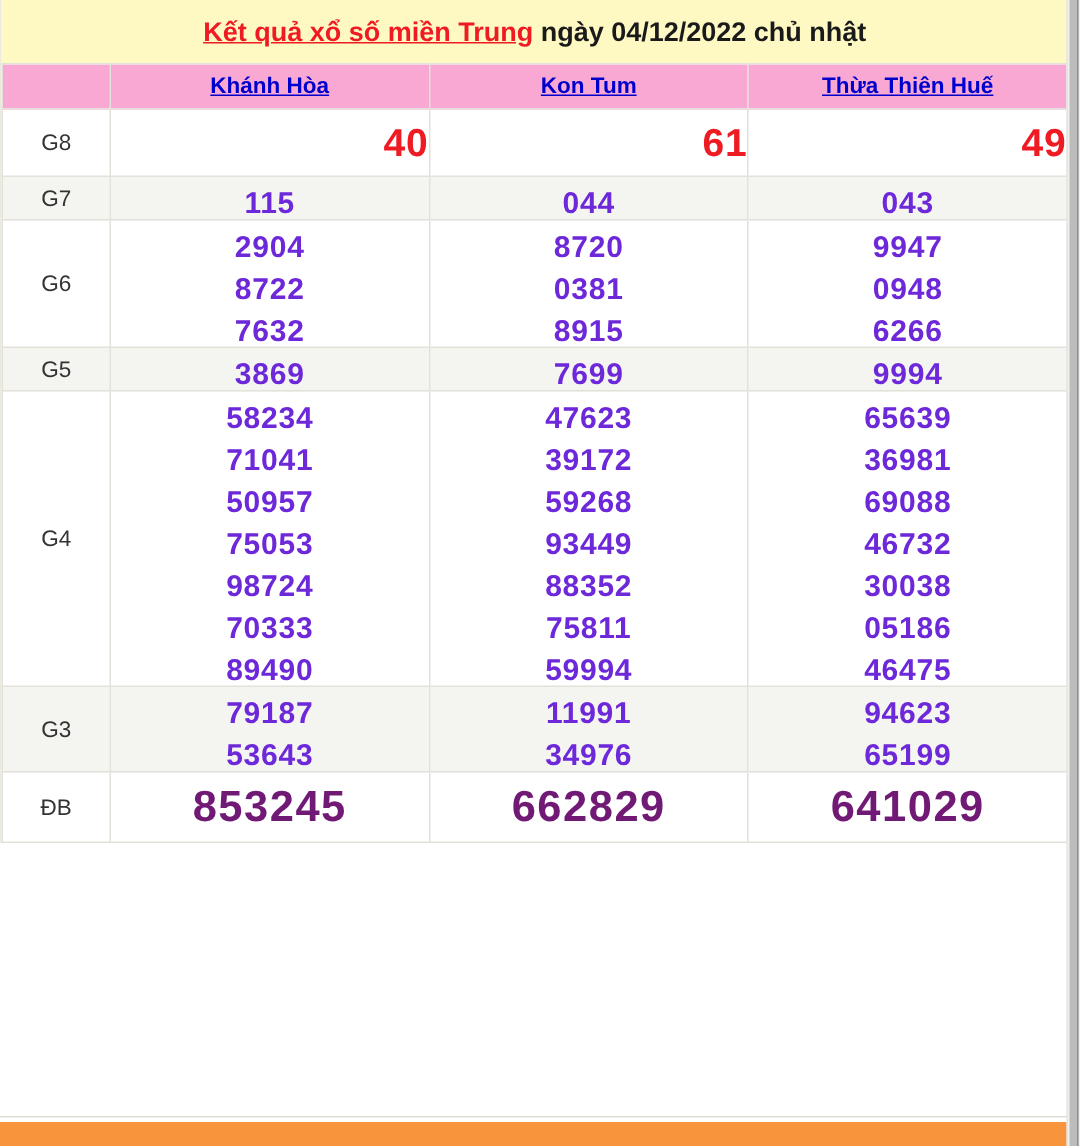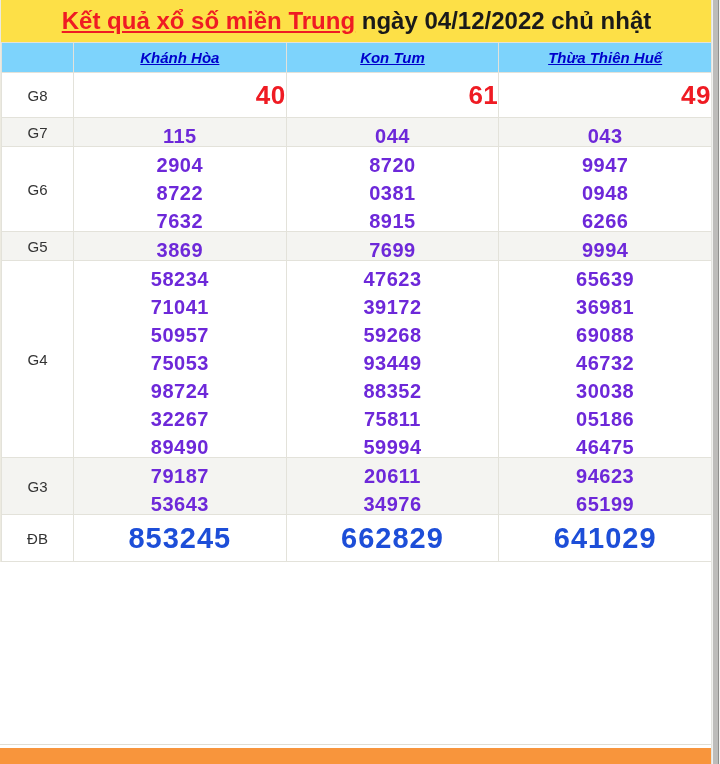--- a/index.html
+++ b/index.html
@@ -13,63 +13,63 @@
 
   .content {
     position: absolute; left: 0; top: 0; width: 712px;
     border-left: 1px solid #eceae0;
     box-sizing: border-box;
   }
 
   
   .title-bar {
     height: 42px; line-height: 42px;
-    background: #fde047;
+    background: #fef9c3;
     text-align: center;
-    font-size: 24px; font-weight: bold; color: #1a1a1a;
+    font-size: 18px; font-weight: bold; color: #1a1a1a;
     white-space: nowrap;
   }
   .title-bar a.title-link {
     color: #ef1b23; text-decoration: underline; cursor: pointer;
   }
 
   
   table.results {
     width: 100%;
     border-collapse: collapse;
     table-layout: fixed;
   }
   table.results th, table.results td {
     border: 1px solid #e3e2da;
     padding: 0;
     text-align: center;
     vertical-align: middle;
   }
   table.results col.c-label { width: 72px; }
 
-  thead tr { background: #7dd3fc; height: 30px; font-style: italic; }
+  thead tr { background: #f9a8d4; height: 30px; }
   thead th a.col-link {
     color: #0000cc; font-weight: bold; font-size: 15px;
     text-decoration: underline; cursor: pointer;
   }
 
   tr.stripe { background: #f4f4f1; }
 
   td.label-cell {
     font-size: 15px; font-weight: normal; color: #333333;
   }
 
   .num {
     display: block;
     height: 28px; line-height: 36px;
     font-size: 20px; font-weight: bold; color: #6d28d9;
     letter-spacing: 0.5px;
   }
   tr.r-g8 .num { height: 44px; line-height: 44px; font-size: 26px; color: #ef1b23; text-align: right; }
-  tr.r-db .num { height: 46px; line-height: 46px; font-size: 29px; color: #1d4ed8; letter-spacing: 1px; }
+  tr.r-db .num { height: 46px; line-height: 46px; font-size: 29px; color: #701a75; letter-spacing: 1px; }
 
   
   .bottom-spacer {
     position: absolute; left: 0; bottom: 16px; width: 712px; height: 3px;
     border-top: 1px solid #e0ded4; background: #ffffff;
   }
   .bottom-bar {
     position: absolute; left: 0; bottom: 0; width: 712px; height: 16px;
     background: #f8953c;
   }
@@ -168,21 +168,21 @@
             </td>
           </tr>
           <tr>
             <td class="label-cell">G4</td>
             <td>
               <span class="num">58234</span>
               <span class="num">71041</span>
               <span class="num">50957</span>
               <span class="num">75053</span>
               <span class="num">98724</span>
-              <span class="num">32267</span>
+              <span class="num">70333</span>
               <span class="num">89490</span>
             </td>
             <td>
               <span class="num">47623</span>
               <span class="num">39172</span>
               <span class="num">59268</span>
               <span class="num">93449</span>
               <span class="num">88352</span>
               <span class="num">75811</span>
               <span class="num">59994</span>
@@ -197,21 +197,21 @@
               <span class="num">46475</span>
             </td>
           </tr>
           <tr class="stripe">
             <td class="label-cell">G3</td>
             <td>
               <span class="num">79187</span>
               <span class="num">53643</span>
             </td>
             <td>
-              <span class="num">20611</span>
+              <span class="num">11991</span>
               <span class="num">34976</span>
             </td>
             <td>
               <span class="num">94623</span>
               <span class="num">65199</span>
             </td>
           </tr>
           <tr class="r-db">
             <td class="label-cell">ĐB</td>
             <td>

